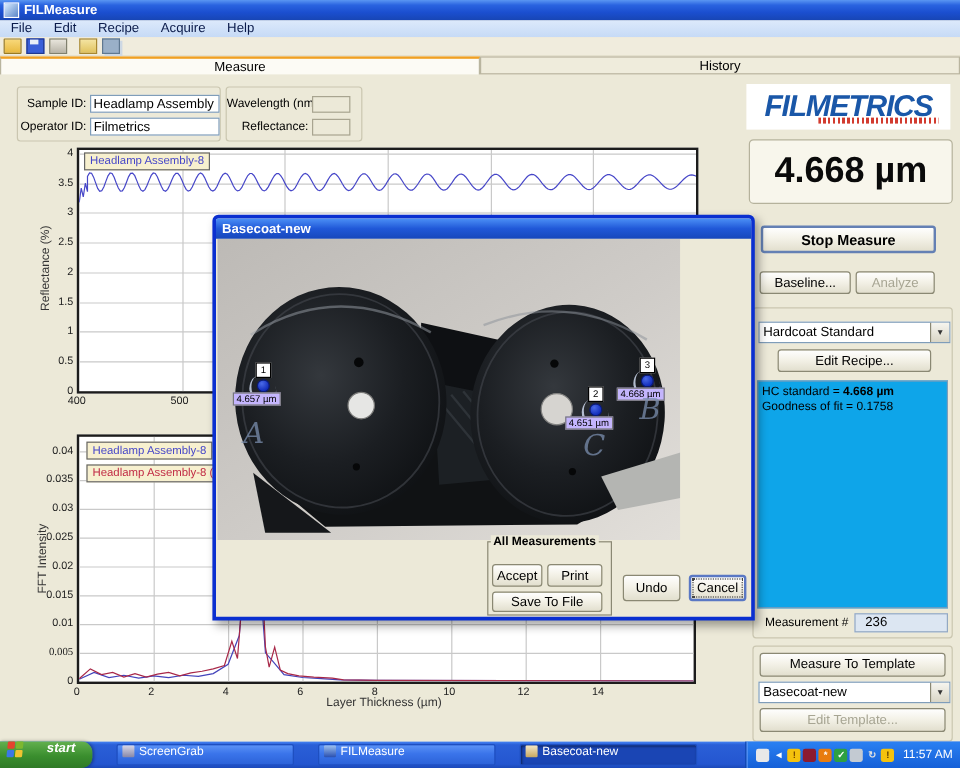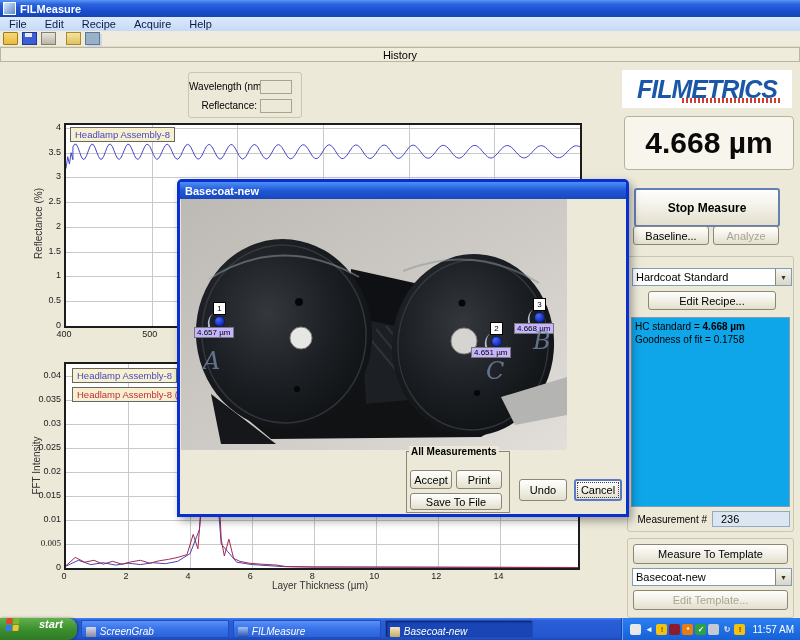--- a/index.html
+++ b/index.html
@@ -67,21 +67,21 @@
   .logo-hatch{position:absolute;right:10px;bottom:5px;width:100px;height:5px;
     background:repeating-linear-gradient(90deg,#d23b2f 0 2px,#ffffff 2px 4px);}
   .thickness-box{position:absolute;left:624px;top:116px;width:168px;height:52px;
     background:#f8f6ec;border:1px solid #b5b29c;border-radius:4px;
     display:flex;align-items:center;justify-content:center;font-size:30px;font-weight:600;color:#0a0a0a;}
   .btn{background:linear-gradient(180deg,#fefefe,#f4f2e8 45%,#e2dfce);border:1px solid #8a8873;
     border-radius:3px;font:11px "Liberation Sans",sans-serif;color:#000;text-align:center;
     display:flex;align-items:center;justify-content:center;box-sizing:border-box;cursor:default;}
   .btn.default{border:2px solid #6480b4;}
   .btn.disabled{color:#a7a593;}
-  #btn-stop{position:absolute;left:634px;top:188px;width:146px;height:39px;font-weight:bold;font-size:12px;}
+  #btn-stop{position:absolute;left:634px;top:188px;width:146px;height:23px;font-weight:bold;font-size:12px;}
   #btn-baseline{position:absolute;left:633px;top:226px;width:76px;height:19px;}
   #btn-analyze{position:absolute;left:713px;top:226px;width:66px;height:19px;}
   #grp-r1{left:627px;top:256px;width:167px;height:276px;}
   #grp-r2{left:627px;top:538px;width:167px;height:80px;}
   .combo{position:absolute;height:18px;background:#fff;border:1px solid #7f9db9;box-sizing:border-box;
     font-size:11px;display:flex;align-items:center;}
   .combo .val{flex:1;padding-left:3px;white-space:nowrap;overflow:hidden;}
   .combo .cbtn{width:15px;height:100%;background:linear-gradient(180deg,#f6f5ef,#d9d6c6);
     border-left:1px solid #8a8873;display:flex;align-items:center;justify-content:center;font-size:7px;color:#333;}
   #combo-recipe{left:632px;top:268px;width:160px;}
@@ -127,23 +127,23 @@
   
   .taskbar{position:absolute;left:0;top:618px;width:800px;height:22px;
     background:linear-gradient(180deg,#4584f4 0%,#2a5fd7 12%,#2456d0 85%,#1b48b8 100%);
     display:flex;align-items:center;z-index:100;}
   .startbtn{height:22px;display:flex;align-items:flex-start;gap:20px;padding:0 14px 0 6px;
     background:linear-gradient(180deg,#62b04e,#3a8e2e 55%,#2f7a26);border-radius:0 9px 9px 0;
     color:#fff;font-weight:bold;font-style:italic;font-size:11px;box-shadow:1px 0 3px rgba(0,0,0,.4);}
   .flag{width:13px;height:13px;display:grid;grid-template-columns:6px 6px;grid-template-rows:6px 6px;gap:1px;transform:skewX(-6deg);}
   .flag i{border-radius:1px;}
   .f1{background:#e4432e;}.f2{background:#7db72f;}.f3{background:#3b77e8;}.f4{background:#efc431;}
-  .task{width:148px;height:18px;margin-left:4px;display:flex;align-items:flex-end;gap:4px;padding:0 4px;
+  .task{width:148px;height:18px;margin-left:20px;display:flex;align-items:flex-start;gap:4px;padding:0 4px;
     box-sizing:border-box;background:linear-gradient(180deg,#5a92f6,#3a74ea 45%,#2c62d8);
-    border:1px solid #1e4fc0;border-radius:2px;color:#fff;font-size:10px;white-space:nowrap;overflow:hidden;font-style:italic;}
+    border:1px solid #1e4fc0;border-radius:2px;color:#fff;font-size:10px;white-space:nowrap;overflow:hidden;}
   .task.pressed{background:#1a45b4;box-shadow:inset 1px 1px 2px rgba(0,0,0,.5);}
   .ticon{width:10px;height:10px;border-radius:1px;flex:0 0 auto;}
   .ti-grab{background:linear-gradient(#d8d8e8,#8888a8);}
   .ti-film{background:linear-gradient(#9ec2f0,#2a50b0);}
   .ti-base{background:linear-gradient(#f4e8c8,#c8a860);}
   .tray{margin-left:auto;height:22px;display:flex;align-items:center;gap:2px;padding:0 6px 0 8px;
     background:linear-gradient(180deg,#2a80f2,#1560d8);border-left:1px solid #1048b0;
     box-shadow:inset 1px 0 0 #6aa0f8;}
   .trayicon{width:11px;height:11px;border-radius:2px;font-size:8px;line-height:11px;text-align:center;font-weight:bold;}
   .clock{color:#fff;font-size:10px;margin-left:5px;white-space:nowrap;}
@@ -165,23 +165,34 @@
     <span class="menuitem">Help</span>
   </div>
   <div class="toolbar">
     <div class="tb tb-open"></div>
     <div class="tb tb-save"></div>
     <div class="tb tb-print"></div>
     <div class="tb tb-report"></div>
     <div class="tb tb-capture"></div>
   </div>
   <div class="tabstrip">
+    <div class="tab active">Measure</div>
     <div class="tab">History</div>
   </div>
 
+  <div class="grp" id="grp-sample">
+    <div class="frow">
+      <span class="flab">Sample ID:</span>
+      <input class="tinput" value="Headlamp Assembly" style="">
+    </div>
+    <div class="frow">
+      <span class="flab">Operator ID:</span>
+      <input class="tinput" value="Filmetrics" style="">
+    </div>
+  </div>
   <div class="grp" id="grp-wave">
     <div class="frow">
       <span class="flab2">Wavelength (nm):</span>
       <span class="dfield"></span>
     </div>
     <div class="frow">
       <span class="flab2">Reflectance:</span>
       <span class="dfield"></span>
     </div>
   </div>

